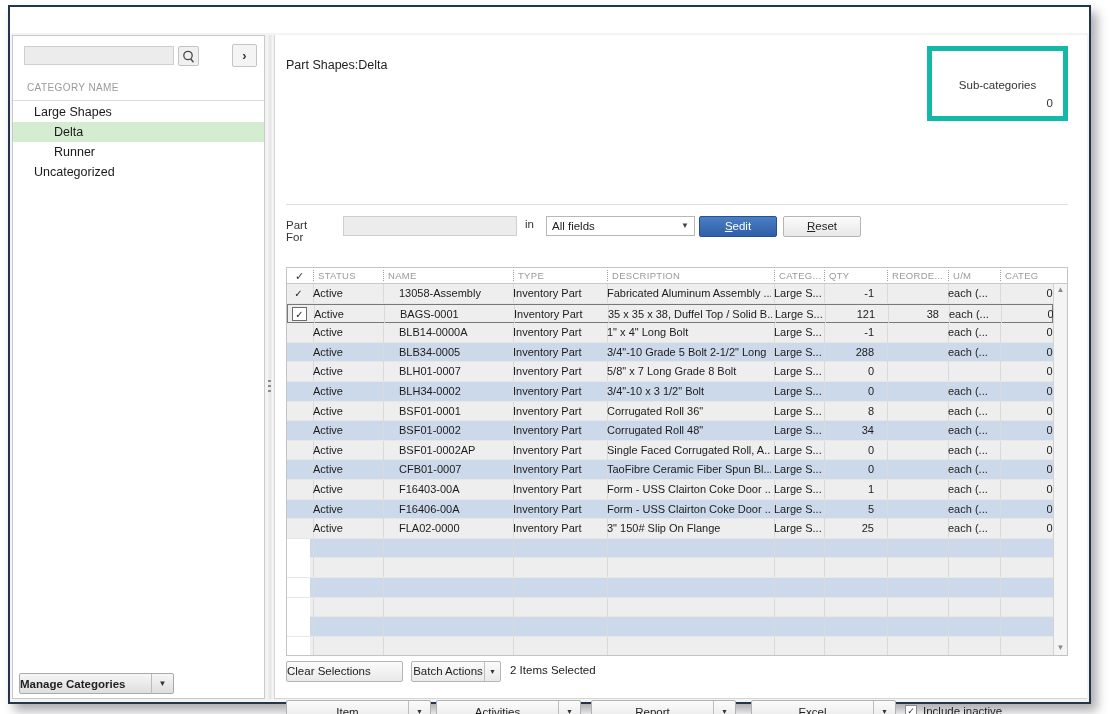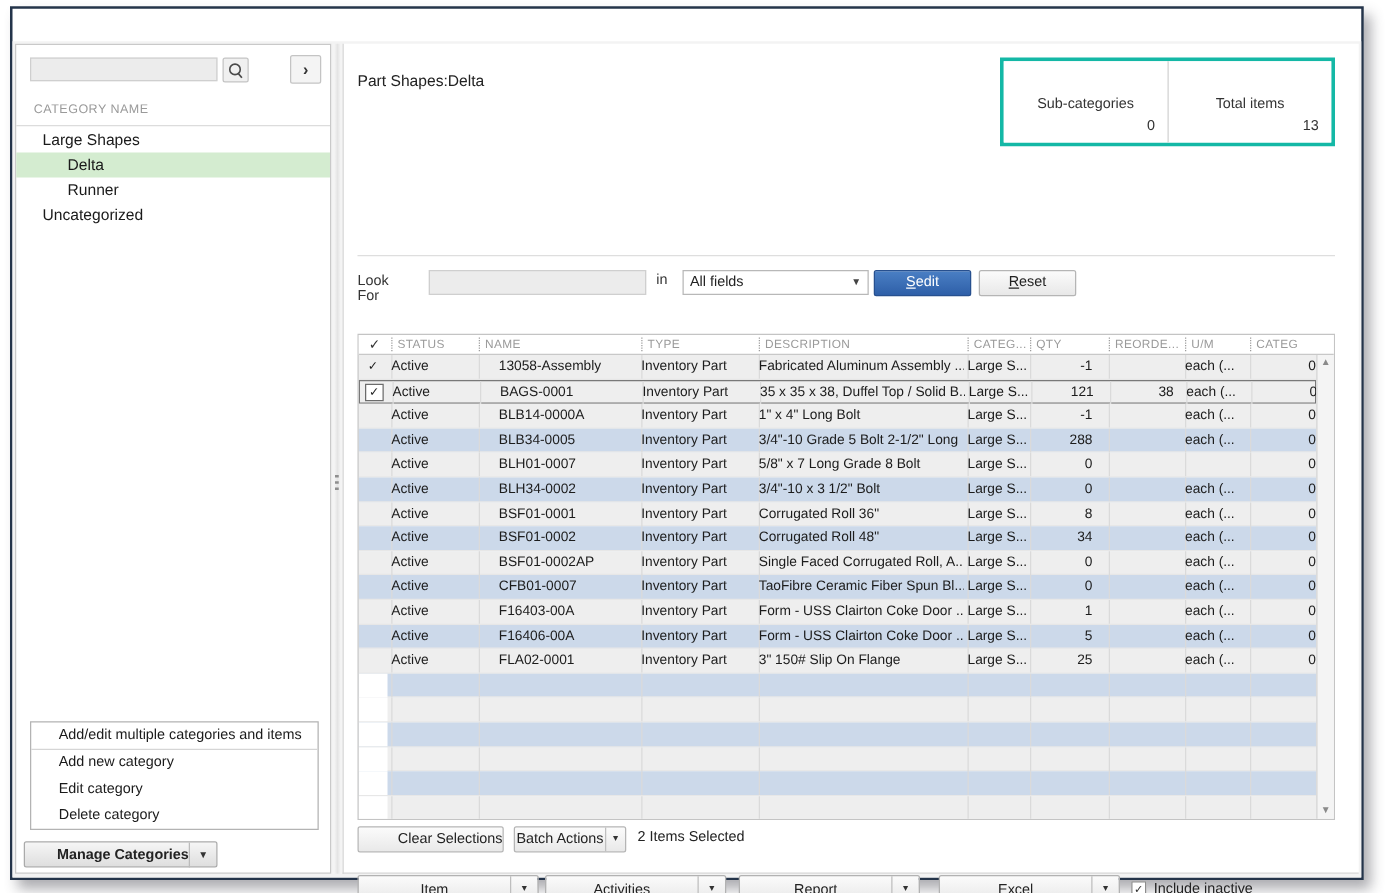--- a/index.html
+++ b/index.html
@@ -139,21 +139,21 @@
   #manage-categories-button {
     position: absolute;
     left: 6px; bottom: 4px;
     width: 155px; height: 21px;
     background: linear-gradient(to bottom,#f6f6f6,#dedede);
     border: 1px solid #aaaaaa;
     border-radius: 2px;
   }
   #manage-categories-label {
     position: absolute; left: 0; right: 22px; top: 0;
-    line-height: 20px; text-align: right;
+    line-height: 20px; text-align: left;
     font-size: 11.5px; font-weight: bold; color: #222;
   }
   #manage-categories-caret {
     position: absolute; right: 0; top: 0;
     width: 22px; line-height: 20px; text-align: center;
     font-size: 8px; color: #333;
     border-left: 1px solid #bbbbbb;
   }
 
   
@@ -183,21 +183,22 @@
 
   #breadcrumb {
     position: absolute; left: 11px; top: 23px;
     font-size: 12.5px; color: #222;
   }
 
   
   #stats-panel {
     position: absolute; right: 19px; top: 11px;
     display: flex;
-    border: 3px solid #14b8a6;
+    border: 5px solid #14b8a6;
+    flex-direction: column;
   }
   .stat-box {
     width: 131px; height: 65px;
     position: relative;
     background: #ffffff;
   }
   .stat-box + .stat-box { border-left: 1px solid #d2d2d2; }
   .stat-label {
     position: absolute; left: 0; right: 0; top: 28px;
     text-align: center; font-size: 11.5px; color: #333;
@@ -347,21 +348,21 @@
   #scroll-up   { top: 0; }
   #scroll-down { bottom: 0; }
 
   
   #clear-selections-button {
     position: absolute; left: 11px; top: 626px;
     width: 117px; height: 21px;
     background: linear-gradient(to bottom,#fbfbfb,#e9e9e9);
     border: 1px solid #b5b5b5; border-radius: 2px;
     font-size: 11.5px; color: #222;
-    line-height: 19px; text-align: right;
+    line-height: 19px; text-align: left;
   }
   #batch-actions-button {
     position: absolute; left: 136px; top: 626px;
     width: 90px; height: 21px;
     background: linear-gradient(to bottom,#fbfbfb,#e9e9e9);
     border: 1px solid #b5b5b5; border-radius: 2px;
   }
   #batch-actions-label {
     position: absolute; left: 0; right: 16px; top: 0;
     line-height: 19px; text-align: center;
@@ -439,27 +440,20 @@
 
       <div id="category-tree">
           <div class="cat-item cat-depth-0"><span>Large Shapes</span></div>
           <div class="cat-item cat-depth-1 selected"><span>Delta</span></div>
           <div class="cat-item cat-depth-1"><span>Runner</span></div>
           <div class="cat-item cat-depth-0"><span>Uncategorized</span></div>
         </div>
 
       <div id="category-name-header">CATEGORY NAME</div>
 
-      <div id="sidebar-popup-menu">
-          <div class="popup-item popup-sep-after">Add/edit multiple categories and items</div>
-          <div class="popup-sep" style="height: 1px;"></div>
-          <div class="popup-item">Add new category</div>
-          <div class="popup-item">Edit category</div>
-          <div class="popup-item">Delete category</div>
-        </div>
 
       <div id="manage-categories-button">
         <div id="manage-categories-label">Manage Categories</div>
         <div id="manage-categories-caret">▼</div>
       </div>
     </div>
 
     <div id="splitter">
       <div id="splitter-grip">
         <i></i>
@@ -470,30 +464,26 @@
 
     <div id="main-pane">
 
       <div id="breadcrumb">Part Shapes:Delta</div>
 
       <div id="stats-panel">
           <div class="stat-box">
             <div class="stat-label">Sub-categories</div>
             <div class="stat-value">0</div>
           </div>
-          <div class="stat-box">
-            <div class="stat-label">Total items</div>
-            <div class="stat-value">13</div>
-          </div>
         </div>
 
       <div id="pane-divider"></div>
 
       <div id="lookfor-row">
-        <div id="lookfor-label">Look For</div>
+        <div id="lookfor-label">Part For</div>
         <input id="lookfor-input" type="text" value="" style="">
         <div id="lookfor-in-label">in</div>
         <div id="lookfor-select">
           <div id="lookfor-select-value">All fields</div>
           <div id="lookfor-select-caret">▼</div>
         </div>
         <div id="search-button">
           <span class="ul-a">S</span><span id="search-button-rest">edit</span>
         </div>
         <div id="reset-button">
@@ -774,21 +764,21 @@
               <div class="cell-sep" style="left: 661px;"></div>
               <div class="cell c-um">each (...</div>
               <div class="cell-sep" style="left: 713px;"></div>
               <div class="cell c-price">0.00</div>
             </div>
             <div class="row odd">
               <div class="cell c-check"></div>
               <div class="cell-sep" style="left: 26px;"></div>
               <div class="cell c-status">Active</div>
               <div class="cell-sep" style="left: 96px;"></div>
-              <div class="cell c-name">FLA02-0001</div>
+              <div class="cell c-name">FLA02-0000</div>
               <div class="cell-sep" style="left: 226px;"></div>
               <div class="cell c-type">Inventory Part</div>
               <div class="cell-sep" style="left: 320px;"></div>
               <div class="cell c-desc">3" 150# Slip On Flange</div>
               <div class="cell-sep" style="left: 487px;"></div>
               <div class="cell c-categ">Large S...</div>
               <div class="cell-sep" style="left: 537px;"></div>
               <div class="cell c-qty">25</div>
               <div class="cell-sep" style="left: 600px;"></div>
               <div class="cell c-reord"></div>

